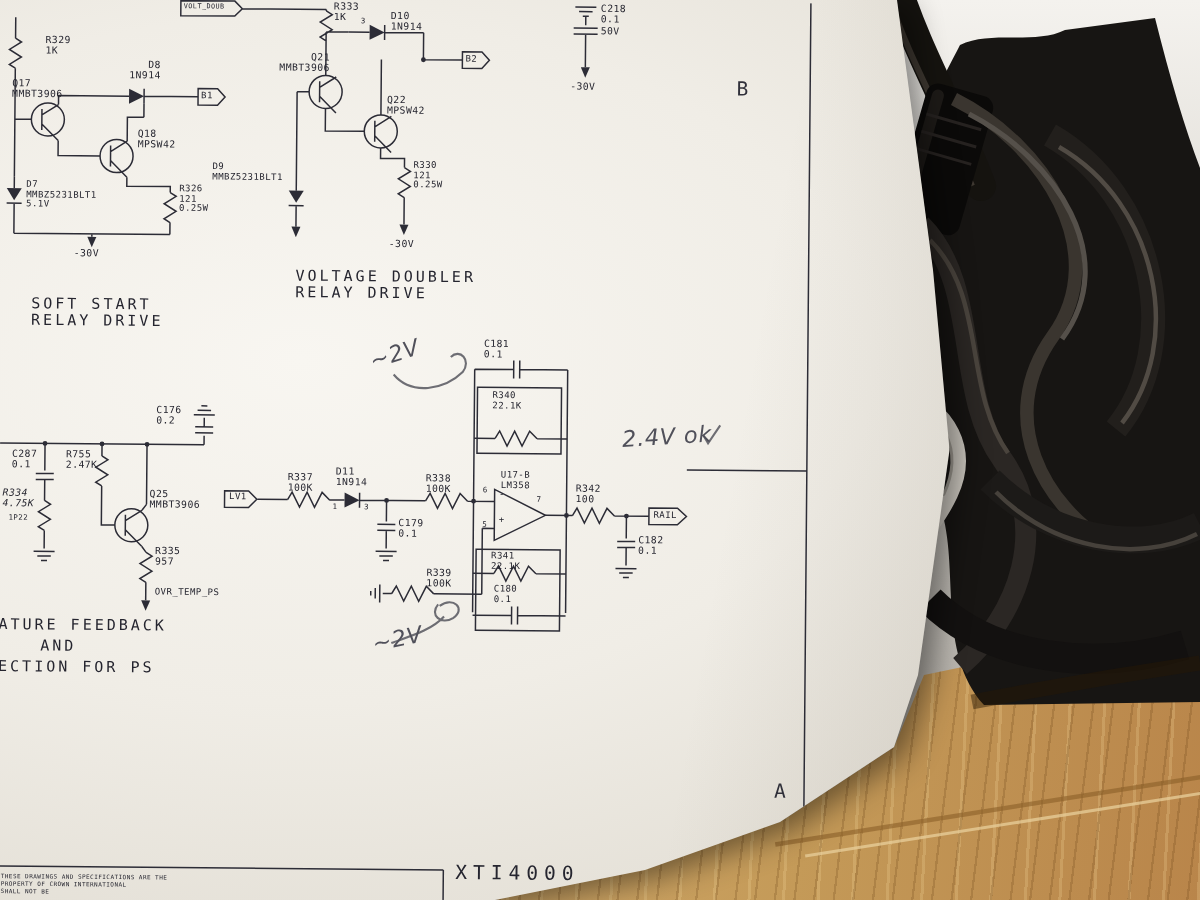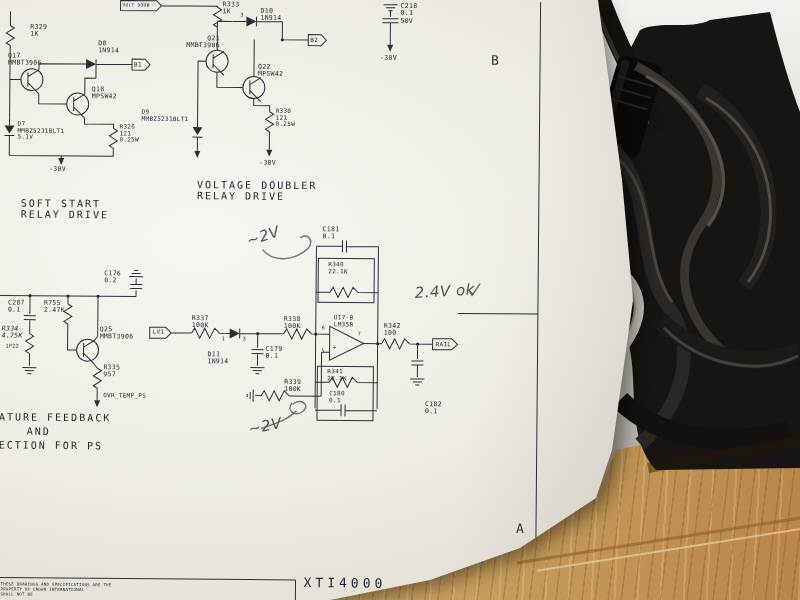--- a/index.html
+++ b/index.html
@@ -156,21 +156,21 @@
           <path d="M469,289 l3,5 l8,-12"></path>
         </g>
       </svg>
 
       <div class="layer" id="labels-layer">
           <span class="lbl" style="left: 120px; top: 3.5px; font-size: 4.5px;">VOLT_DOUB</span>
           <span class="lbl" style="left: 28px; top: 26px; font-size: 6.5px;">R329
 1K</span>
           <span class="lbl" style="left: 6px; top: 55px; font-size: 6.5px;">Q17
 MMBT3906</span>
-          <span class="lbl" style="left: 96px; top: 42px; font-size: 6.5px;">D8
+          <span class="lbl" style="left: 84px; top: 42px; font-size: 6.5px; text-align: right;">D8
 1N914</span>
           <span class="lbl" style="left: 132px; top: 63px; font-size: 6px;">B1</span>
           <span class="lbl" style="left: 90px; top: 88px; font-size: 6.5px;">Q18
 MPSW42</span>
           <span class="lbl" style="left: 16px; top: 123px; font-size: 6px;">D7
 MMBZ5231BLT1
 5.1V</span>
           <span class="lbl" style="left: 118px; top: 125px; font-size: 6px;">R326
 121
 0.25W</span>
@@ -210,21 +210,21 @@
 4.75K</span>
           <span class="lbl" style="left: 100px; top: 328px; font-size: 6.5px;">Q25
 MMBT3906</span>
           <span class="lbl" style="left: 104px; top: 366px; font-size: 6.5px;">R335
 957</span>
           <span class="lbl" style="left: 6px; top: 346px; font-size: 5px;">1P22</span>
           <span class="lbl" style="left: 104px; top: 394px; font-size: 6px;">OVR_TEMP_PS</span>
           <span class="lbl" style="left: 153px; top: 330px; font-size: 6px;">LV1</span>
           <span class="lbl" style="left: 192px; top: 316px; font-size: 6.5px;">R337
 100K</span>
-          <span class="lbl" style="left: 208px; top: 312px; font-size: 6.5px; margin-top: 40px;">D11
+          <span class="lbl" style="left: 224px; top: 312px; font-size: 6.5px;">D11
 1N914</span>
           <span class="lbl" style="left: 222px; top: 337px; font-size: 5px;">1</span>
           <span class="lbl" style="left: 243px; top: 337px; font-size: 5px;">3</span>
           <span class="lbl" style="left: 284px; top: 316px; font-size: 6.5px;">R338
 100K</span>
           <span class="lbl" style="left: 266px; top: 346px; font-size: 6.5px;">C179
 0.1</span>
           <span class="lbl" style="left: 256px; top: 379px; font-size: 6.5px; margin-left: 29px;">R339
 100K</span>
           <span class="lbl" style="left: 334px; top: 314px; font-size: 6px;">U17-B
@@ -238,21 +238,21 @@
 22.1K</span>
           <span class="lbl" style="left: 322px; top: 226px; font-size: 6.5px;">C181
 0.1</span>
           <span class="lbl" style="left: 328px; top: 368px; font-size: 6px;">R341
 22.1K</span>
           <span class="lbl" style="left: 330px; top: 390px; font-size: 6px;">C180
 0.1</span>
           <span class="lbl" style="left: 384px; top: 322px; font-size: 6.5px;">R342
 100</span>
           <span class="lbl" style="left: 436px; top: 340px; font-size: 6px;">RAIL</span>
-          <span class="lbl" style="left: 426px; top: 356px; font-size: 6.5px; margin-top: 44px;">C182
+          <span class="lbl" style="left: 426px; top: 356px; font-size: 6.5px;">C182
 0.1</span>
           <span class="lbl" style="left: 0px; top: 414px; font-size: 10px; letter-spacing: 2px;">ATURE FEEDBACK</span>
           <span class="lbl" style="left: 28px; top: 428px; font-size: 10px; letter-spacing: 2px;">AND</span>
           <span class="lbl" style="left: 0px; top: 442px; font-size: 10px; letter-spacing: 2px;">ECTION FOR PS</span>
           <span class="lbl zone" style="left: 518px; top: 520px; font-size: 13px;">A</span>
           <span class="lbl" style="left: 306px; top: 576px; font-size: 13px; letter-spacing: 4px;">XTI4000</span>
           <span class="lbl" style="left: 3px; top: 585px; font-size: 4px;">THESE DRAWINGS AND SPECIFICATIONS ARE THE</span>
           <span class="lbl" style="left: 3px; top: 590px; font-size: 4px;">PROPERTY OF CROWN INTERNATIONAL</span>
           <span class="lbl" style="left: 3px; top: 595px; font-size: 4px;">SHALL NOT BE</span>
           <span class="lbl hw" style="left: 244px; top: 234px; font-size: 15px; transform: rotate(-18deg);">~2V</span>

